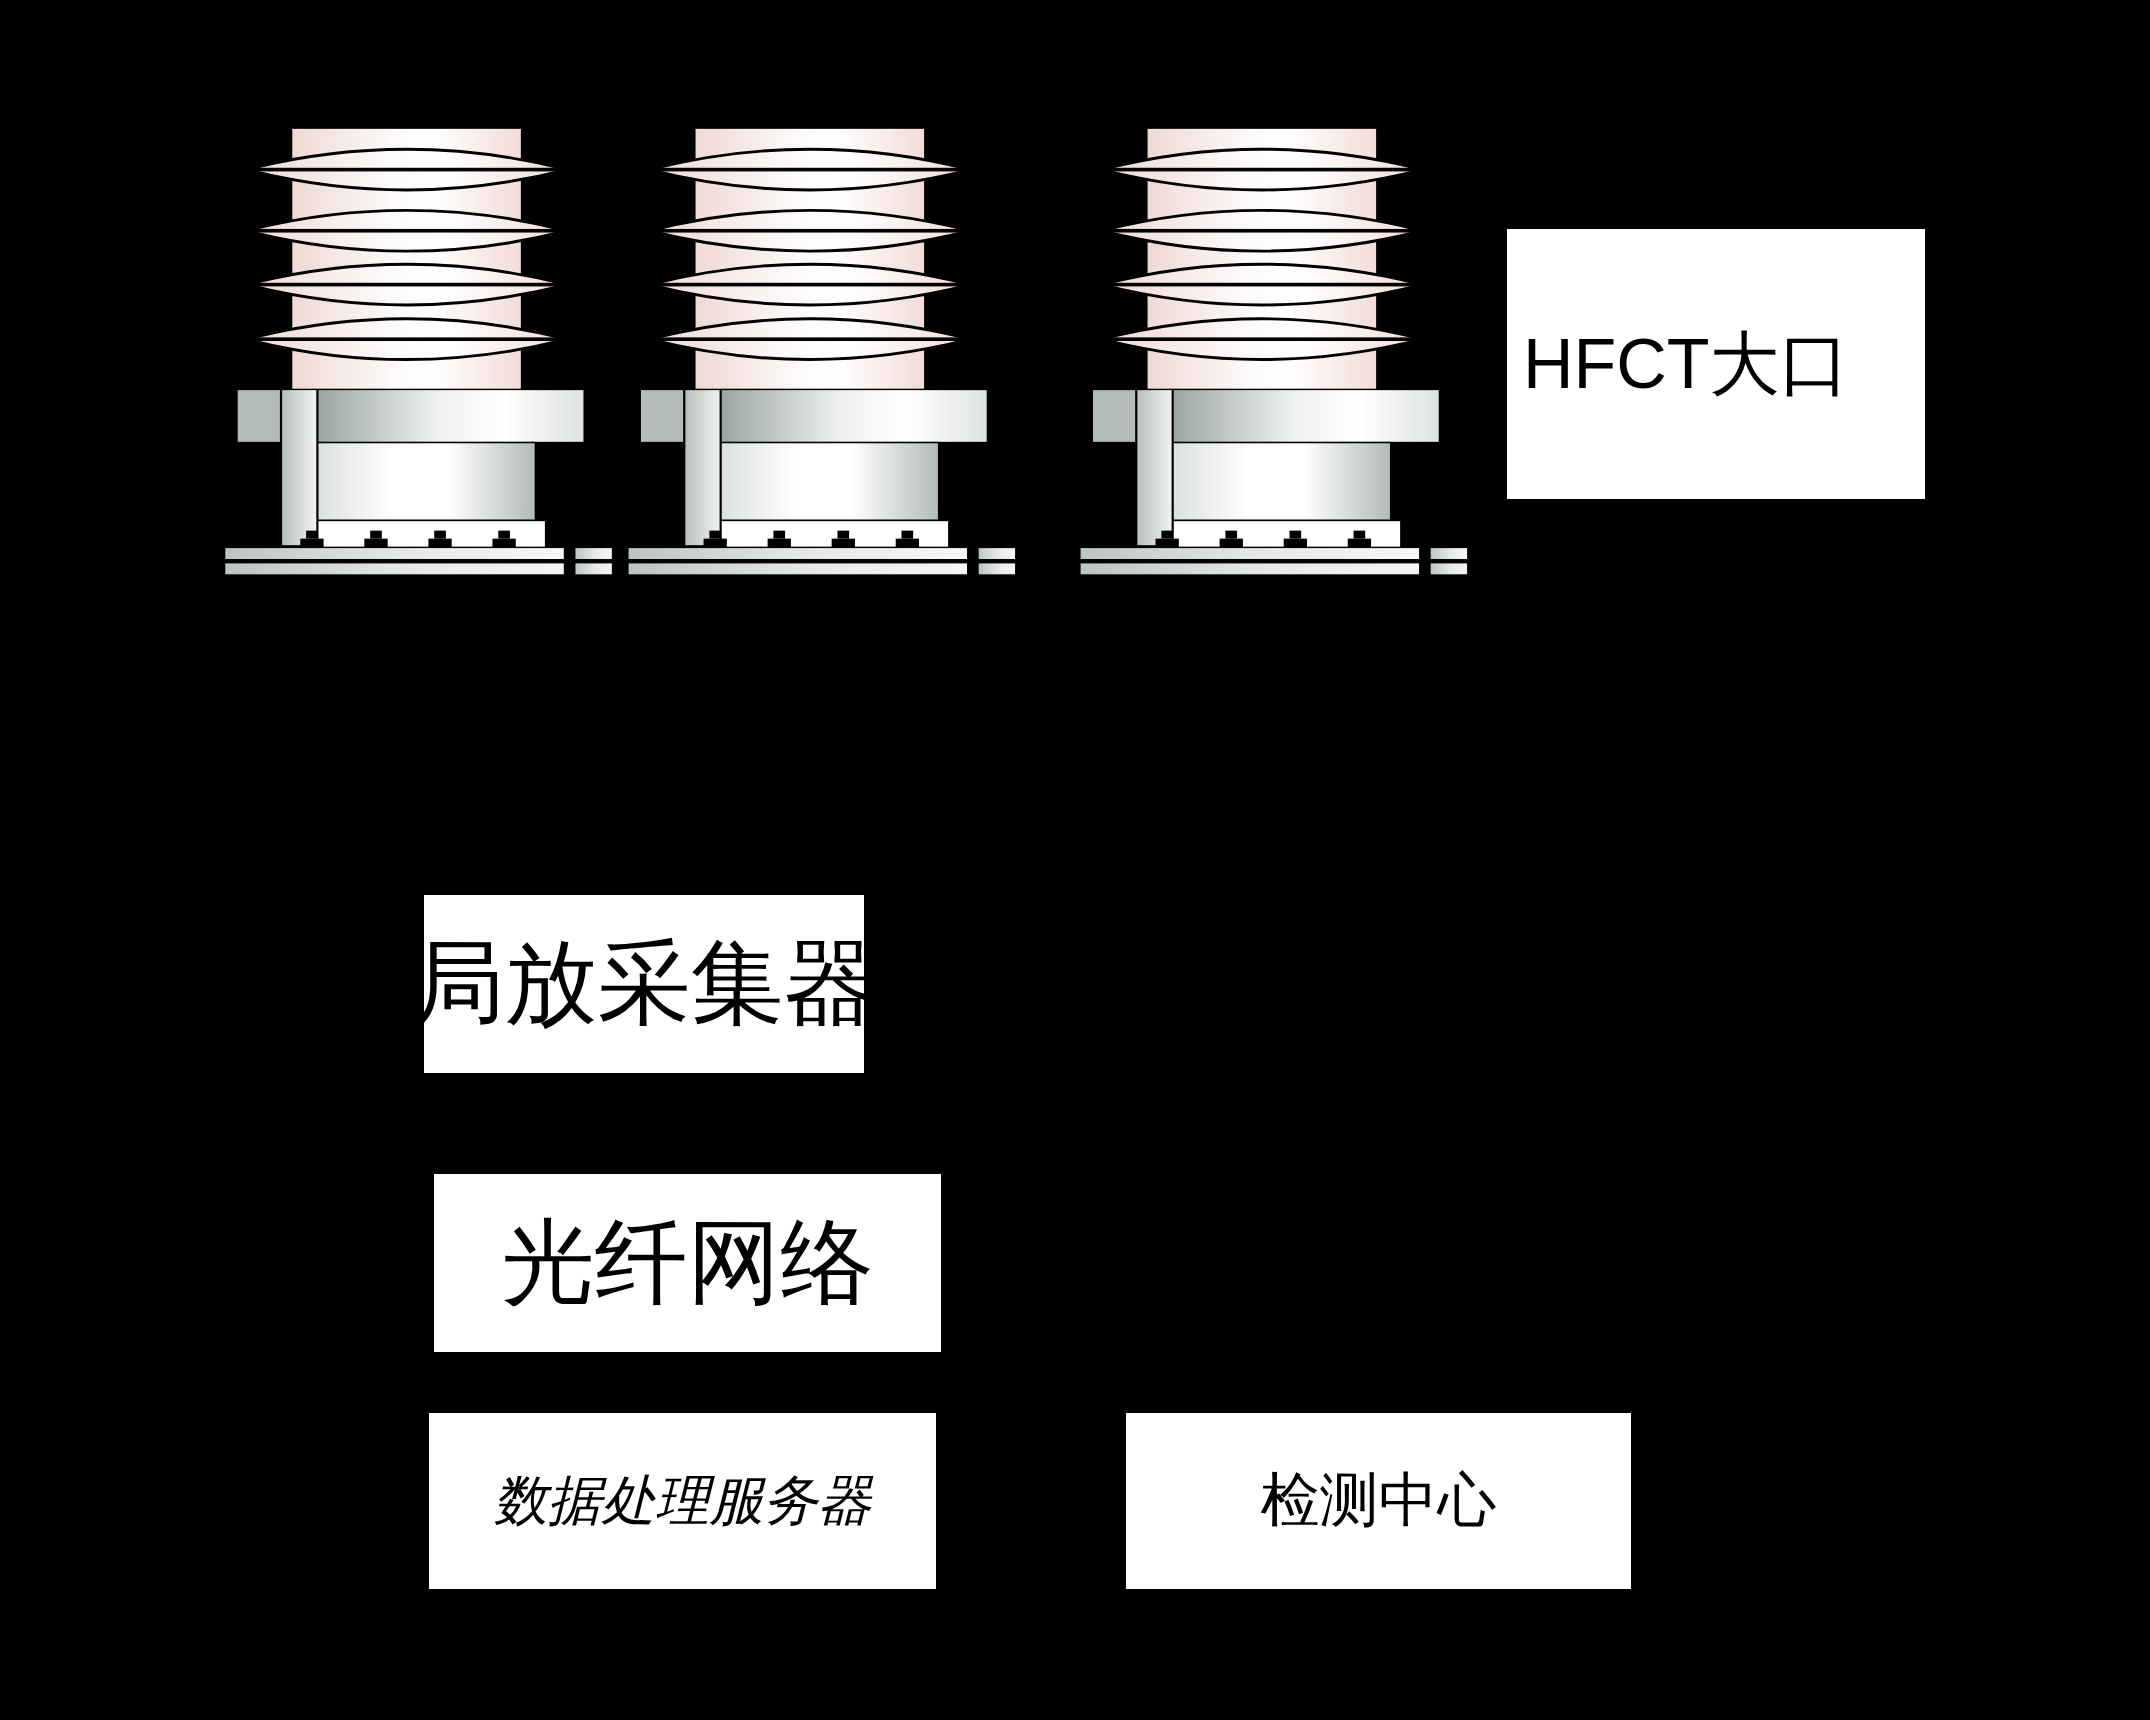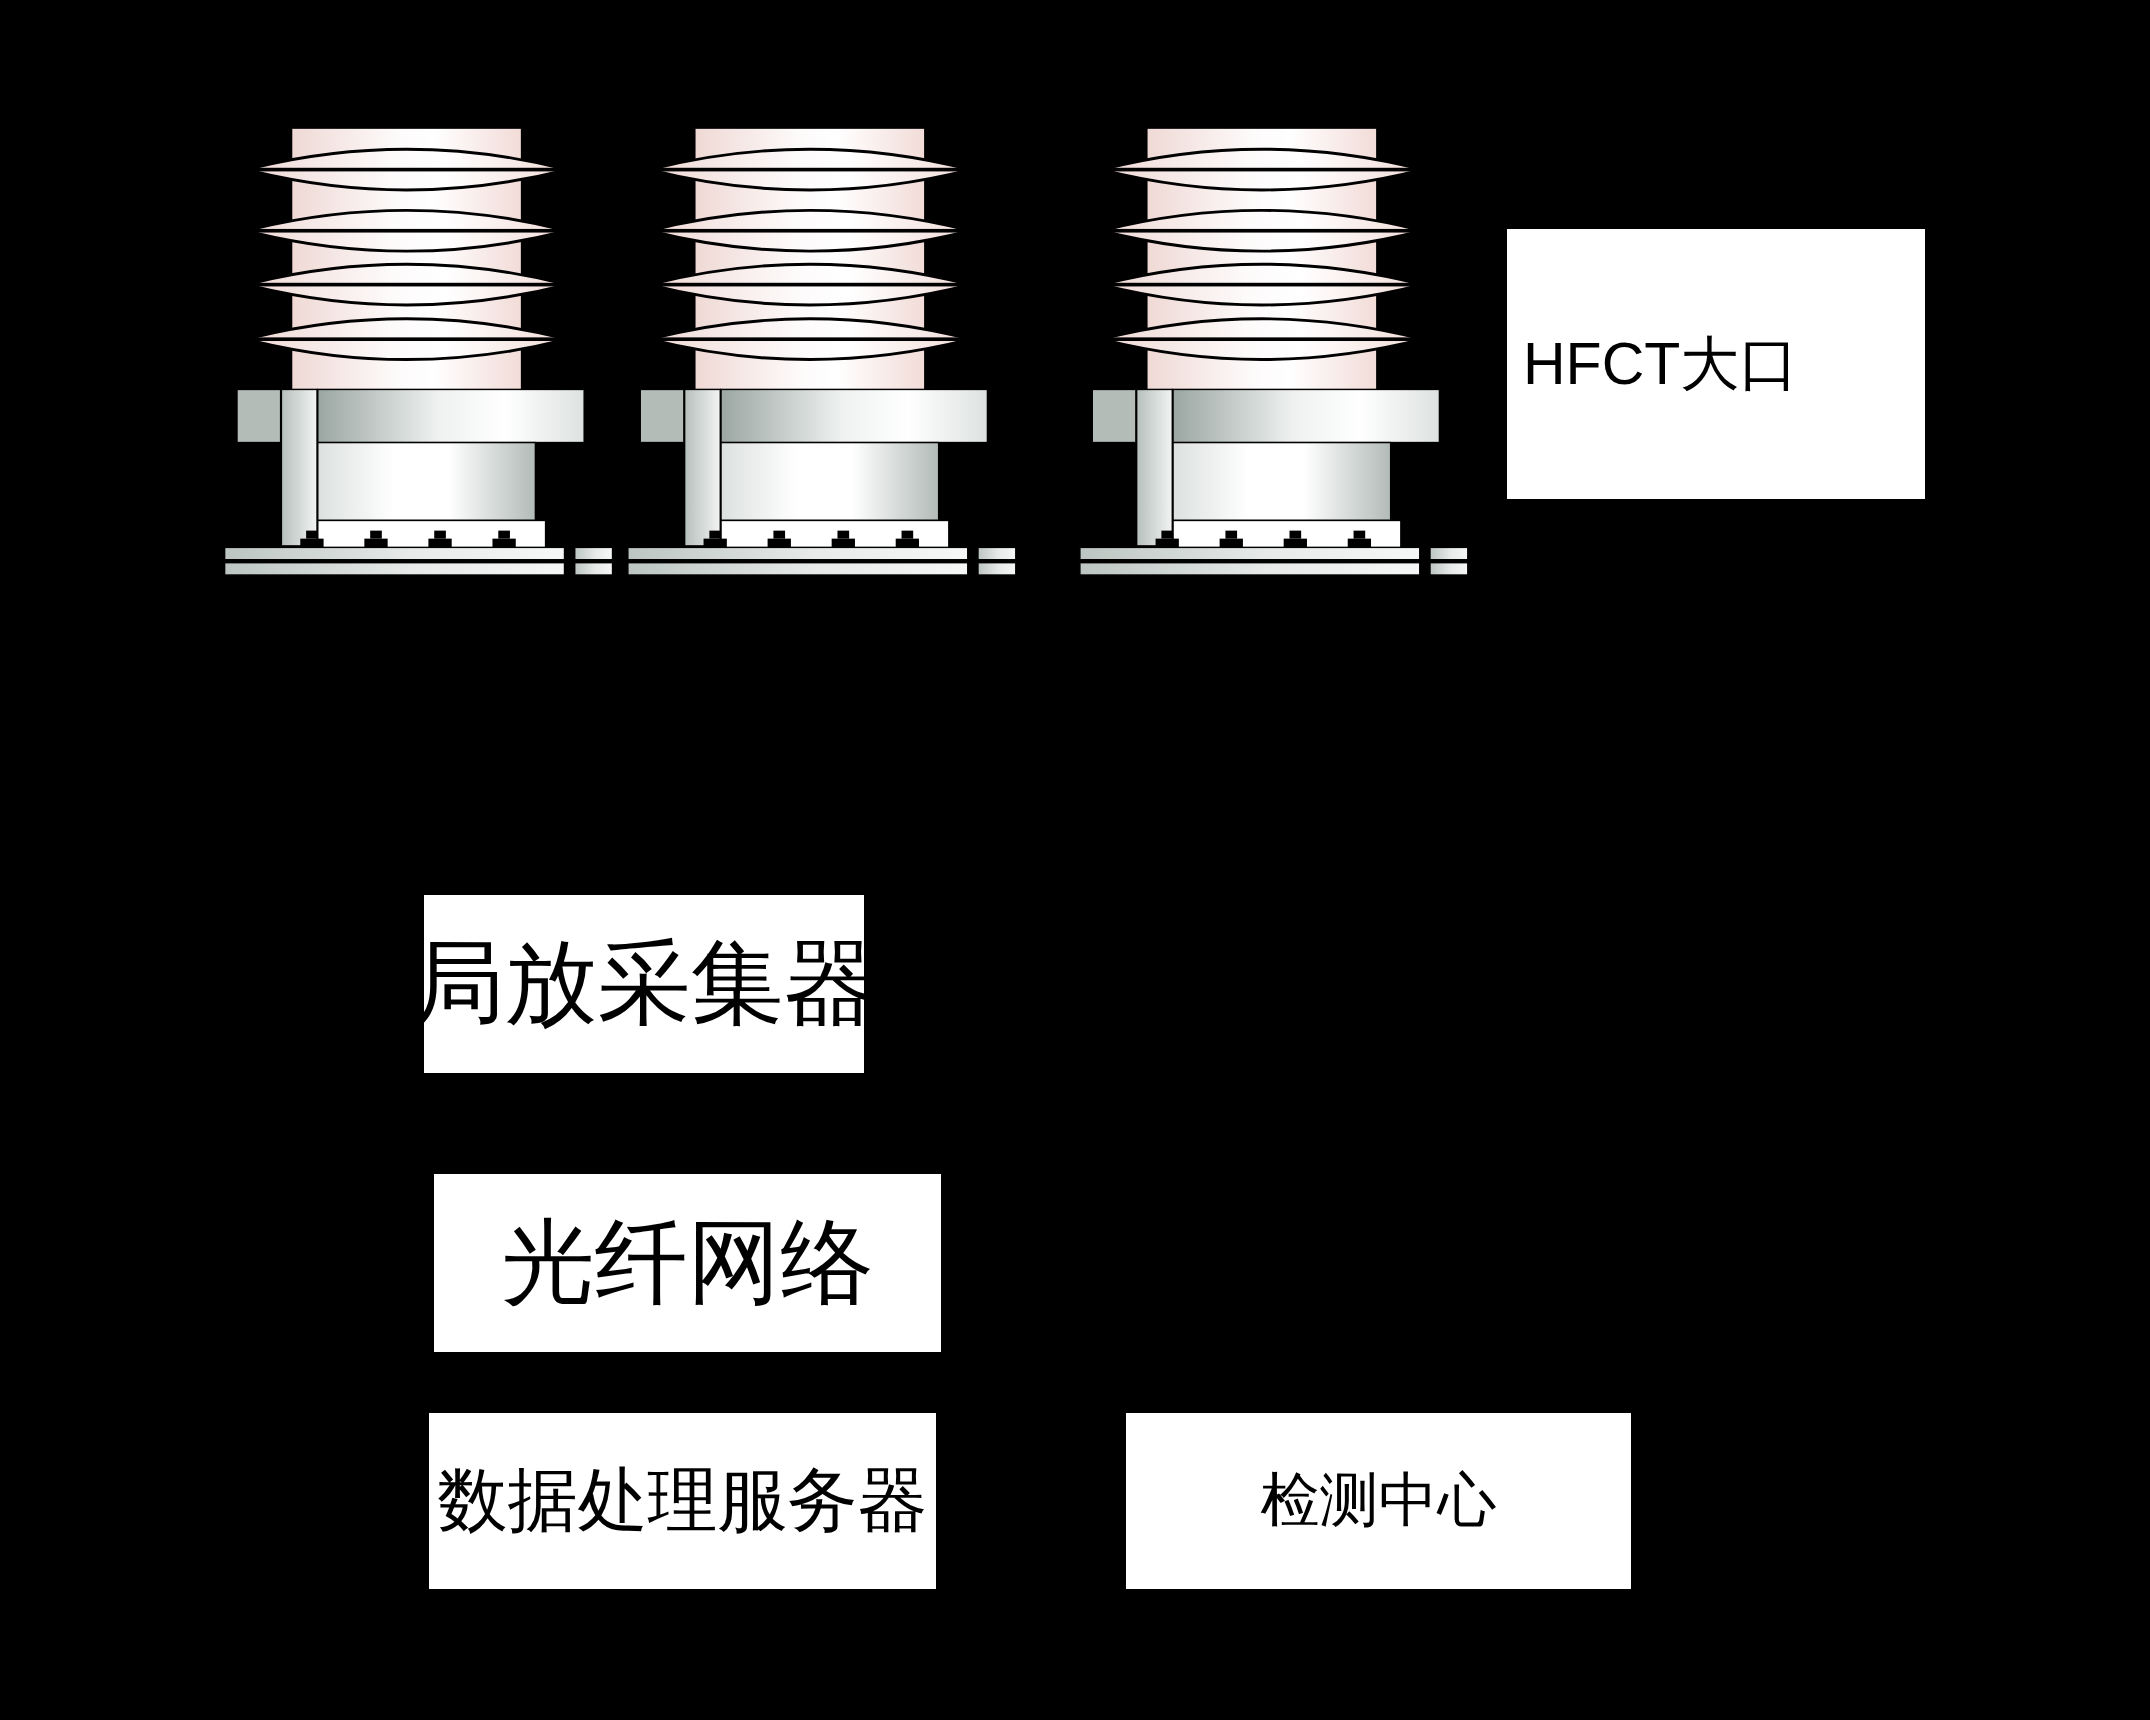--- a/index.html
+++ b/index.html
@@ -14,25 +14,25 @@
     position:absolute;
     background:#ffffff;
     color:#000000;
     display:flex;
     align-items:center;
     justify-content:center;
     white-space:nowrap;
   }
   #box-collector{left:424px;top:895px;width:440px;height:178px;font-size:93px;}
   #box-fiber{left:434px;top:1174px;width:507px;height:178px;font-size:93px;}
-  #box-server{left:429px;top:1413px;width:507px;height:176px;font-size:70px;}
+  #box-server{left:429px;top:1413px;width:507px;height:176px;font-size:54px;font-style:italic;}
   #box-center{left:1126px;top:1413px;width:505px;height:176px;font-size:59px;}
   #box-hfct{
     left:1507px;top:229px;width:418px;height:270px;
-    font-size:59px;line-height:116px;
+    font-size:70px;line-height:116px;
     flex-direction:column;
     justify-content:center;
     align-items:flex-start;
     padding-left:16px;
     box-sizing:border-box;
   }
   svg.sensors{position:absolute;left:0;top:0;display:block;}
 </style>
 </head>
 <body>

